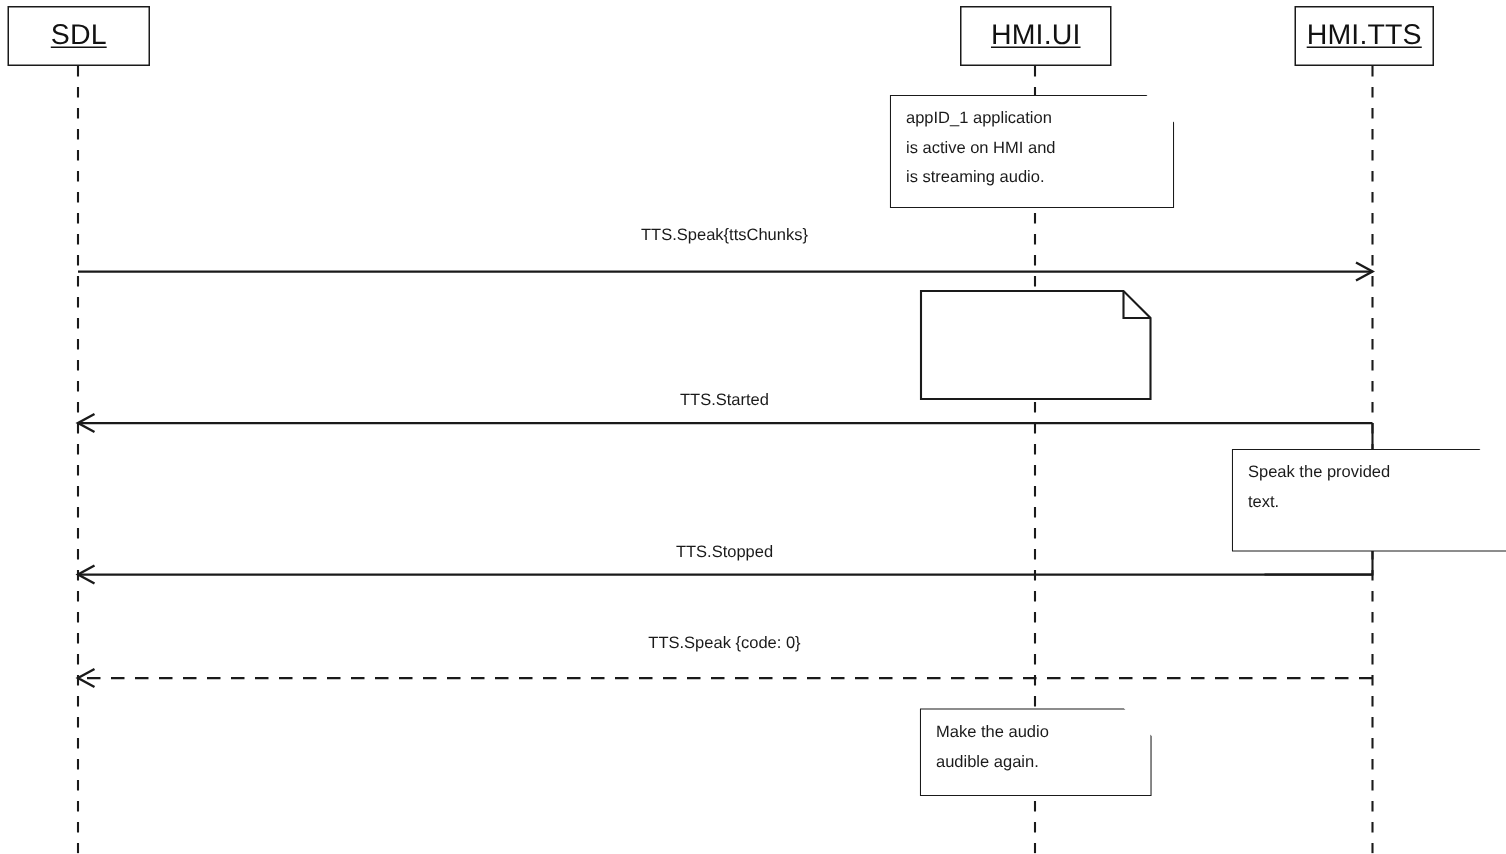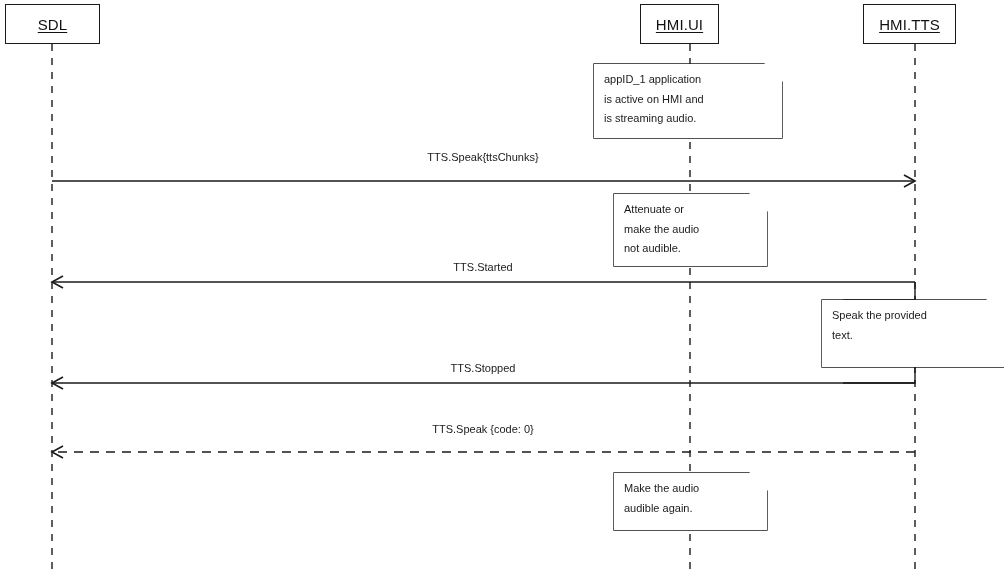--- a/index.html
+++ b/index.html
@@ -28,21 +28,21 @@
   .lifeline-box {
     position: absolute;
     box-sizing: border-box;
     border: 1.6px solid #1a1a1a;
     background: #ffffff;
     display: flex;
     align-items: center;
     justify-content: center;
   }
   .lifeline-title {
-    font-size: 15px;
+    font-size: 19px;
     color: #121212;
     text-decoration: underline;
     text-underline-offset: 2px;
     letter-spacing: .1px;
     white-space: nowrap;
   }
   .note {
     position: absolute;
     box-sizing: border-box;
     background: #ffffff;
@@ -100,36 +100,31 @@
       </g>
     <g id="connectors-group">
         <path d="M 915 282 L 915 300 L 843 300" fill="none" stroke="#1a1a1a" stroke-width="1.4"></path>
         <path d="M 915 367 L 915 383 L 843 383" fill="none" stroke="#1a1a1a" stroke-width="1.4"></path>
       </g>
   </svg>
 
   <div class="lifeline-box" id="box-sdl" style="left: 5px; top: 4px; width: 95px; height: 40px;">
     <span class="lifeline-title">SDL</span>
   </div>
-  <div class="lifeline-box" id="box-hmi_ui" style="left: 640px; top: 4px; width: 79px; height: 40px;">
+  <div class="lifeline-box" id="box-hmi_ui" style="left: 640px; top: 4px; width: 101px; height: 40px;">
     <span class="lifeline-title">HMI.UI</span>
   </div>
   <div class="lifeline-box" id="box-hmi_tts" style="left: 863px; top: 4px; width: 93px; height: 40px;">
     <span class="lifeline-title">HMI.TTS</span>
   </div>
 
   <div class="note" id="note-0" style="left: 594px; top: 64px; width: 188px; height: 74px;">
     <div class="note-text">appID_1 application
 is active on HMI and
 is streaming audio.</div>
-  </div>
-  <div class="note" id="note-1" style="left: 614px; top: 194px; width: 153px; height: 72px;">
-    <div class="note-text">Attenuate or
-make the audio
-not audible.</div>
   </div>
   <div class="note" id="note-2" style="left: 822px; top: 300px; width: 182px; height: 67px;">
     <div class="note-text">Speak the provided
 text.</div>
   </div>
   <div class="note" id="note-3" style="left: 614px; top: 473px; width: 153px; height: 57px;">
     <div class="note-text">Make the audio
 audible again.</div>
   </div>
 

